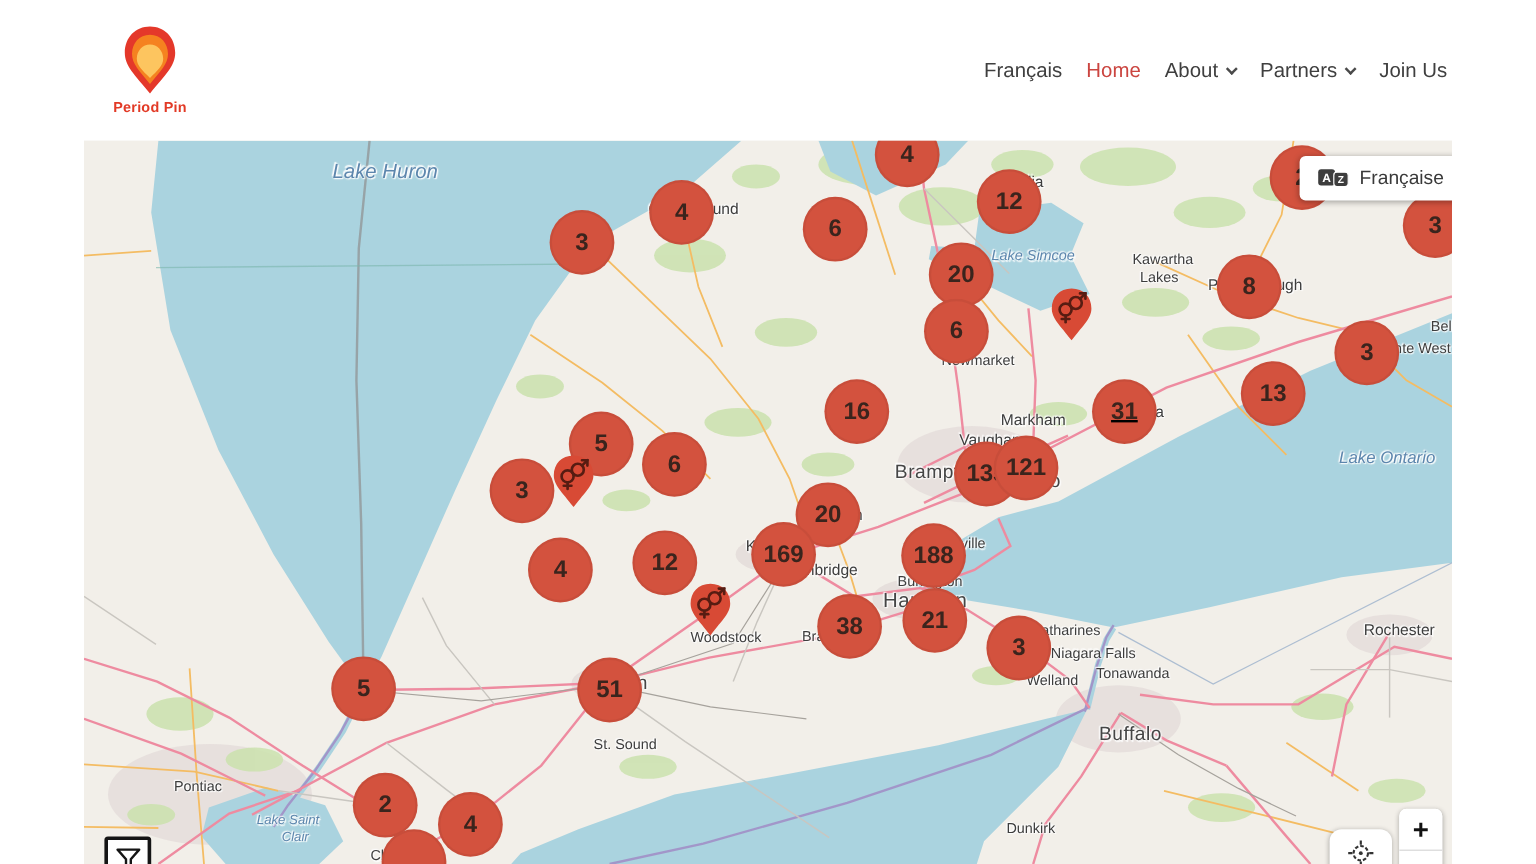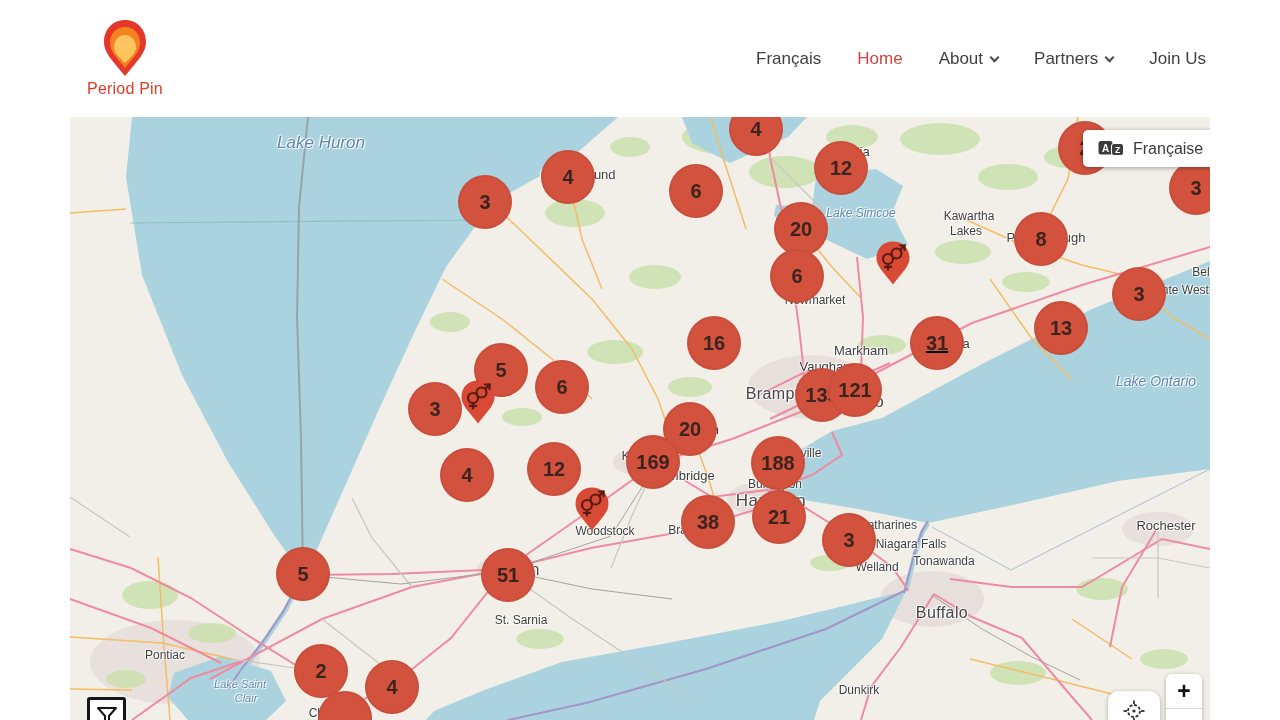--- a/index.html
+++ b/index.html
@@ -5,22 +5,22 @@
   * { box-sizing: border-box; margin: 0; padding: 0; }
   html,body { width:1280px; height:720px; overflow:hidden; }
   body { font-family: "Liberation Sans", sans-serif; background:#fff; }
   .page { position:relative; width:1280px; height:720px; background:#fff; }
 
   
   .site-header { position:absolute; top:0; left:0; width:1280px; height:117px;
     background:#fff; display:flex; align-items:center; justify-content:space-between;
     padding:0 74px 0 82px; z-index:30; }
   .logo { display:flex; flex-direction:column; align-items:center; gap:3px; width:86px; }
-  .logo-text { color:var(--brand,#e23a26); font-weight:normal; font-size:16px; letter-spacing:.2px; }
-  .main-nav { display:flex; align-items:center; gap:36px; }
+  .logo-text { color:var(--brand,#e23a26); font-weight:bold; font-size:12px; letter-spacing:.2px; }
+  .main-nav { display:flex; align-items:center; gap:20px; }
   .nav-item { font-size:17px; color:#3f3f3f; cursor:pointer; text-decoration:none; white-space:nowrap; }
   .nav-item.active { color:var(--nav-active,#cb4540); }
   .chev { display:inline-block; width:7px; height:7px; border-right:2px solid #4a4a4a;
     border-bottom:2px solid #4a4a4a; transform:rotate(45deg); margin-left:8px; margin-bottom:3px; }
 
   
   .map { position:absolute; left:70px; top:117px; width:1140px; height:603px;
     overflow:hidden; background:#f2efe9; cursor:grab; }
   .basemap { position:absolute; left:0; top:0; width:1140px; height:603px; pointer-events:none; }
   .layer { position:absolute; inset:0; }
@@ -240,21 +240,21 @@
         <span class="map-label" style="left: 479px; top: 353px; font-size: 12px;">Stratford</span>
         <span class="map-label" style="left: 527px; top: 414px; font-size: 12px;">Woodstock</span>
         <span class="map-label" style="left: 615px; top: 413px; font-size: 12px;">Brantford</span>
         <span class="map-label" style="left: 801px; top: 408px; font-size: 12px;">St. Catharines</span>
         <span class="map-label" style="left: 833px; top: 427px; font-size: 12px;">Niagara Falls</span>
         <span class="map-label" style="left: 799px; top: 450px; font-size: 12px;">Welland</span>
         <span class="map-label" style="left: 866px; top: 444px; font-size: 12px;">Tonawanda</span>
         <span class="map-label big" style="left: 864px; top: 476px; font-size: 16px; margin-top: 20px;">Buffalo</span>
         <span class="map-label" style="left: 1088px; top: 408px; font-size: 13px;">Rochester</span>
         <span class="map-label big" style="left: 434px; top: 453px; font-size: 16px;">London</span>
-        <span class="map-label" style="left: 443px; top: 503px; font-size: 12px;">St. Sarnia</span>
+        <span class="map-label" style="left: 443px; top: 503px; font-size: 12px;">St. Sound</span>
         <span class="map-label" style="left: 227px; top: 456px; font-size: 12px;">Sarnia</span>
         <span class="map-label" style="left: 255px; top: 596px; font-size: 12px;">Chatham</span>
         <span class="map-label" style="left: 87px; top: 538px; font-size: 12px;">Pontiac</span>
         <span class="map-label water" style="left: 162px; top: 567px; font-size: 11px;">Lake Saint</span>
         <span class="map-label water" style="left: 168px; top: 581px; font-size: 11px;">Clair</span>
         <span class="map-label" style="left: 781px; top: 573px; font-size: 12px;">Dunkirk</span>
     </div>
 
     <div class="layer marker-layer">
       <div class="cluster" style="left: 686px; top: 12px;">

